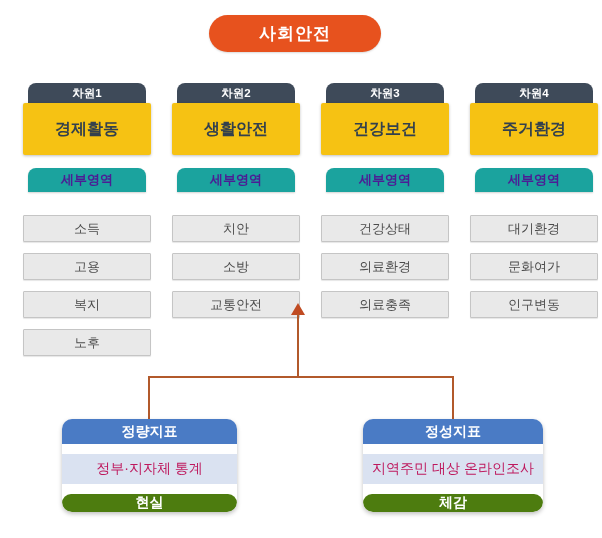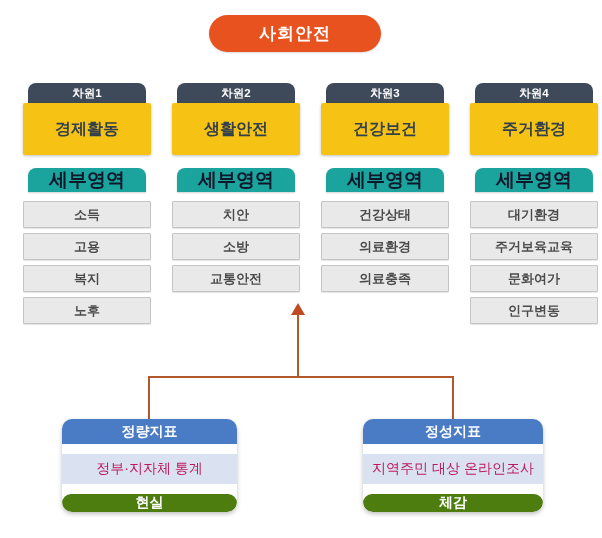--- a/index.html
+++ b/index.html
@@ -37,36 +37,35 @@
   }
   .category {
     height: 52px;
     background: #F6C213;
     border-radius: 2px;
     color: #33404D; font-size: 16px; font-weight: bold;
     display: flex; align-items: center; justify-content: center;
     box-shadow: 0 1px 3px rgba(0,0,0,0.25);
   }
   .det-header {
-    width: 118px; height: 24px; margin: 13px auto 4px auto;
+    width: 118px; height: 24px; margin: 13px auto 12px auto;
     background: #1BA39E;
     border-radius: 8px 8px 0 0;
-    color: #0f172a; font-size: 19px; font-weight: bold;
+    color: #4c1d95; font-size: 13px; font-weight: bold;
     display: flex; align-items: center; justify-content: center;
     box-shadow: 0 1px 2px rgba(0,0,0,0.18);
   }
   .item {
-    height: 25px; margin-top: 5px;
+    height: 25px; margin-top: 11px;
     background: #E9E9E9;
     border: 1px solid #C5C5C5;
     border-radius: 1px;
     color: #4B4B4B; font-size: 13px;
     display: flex; align-items: center; justify-content: center;
     box-shadow: 0 1px 1px rgba(0,0,0,0.10);
-    font-weight: bold;
   }
   .item:first-of-type { margin-top: 0; }
 
   
   .conn { position: absolute; background: #B2592B; }
   .conn-stem   { left: 297px; top: 314px; width: 2px; height: 63px; }
   .conn-hline  { left: 148px; top: 376px; width: 306px; height: 2px; }
   .conn-vleft  { left: 148px; top: 376px; width: 2px; height: 44px; }
   .conn-vright { left: 452px; top: 376px; width: 2px; height: 44px; }
   .arrow-head {
@@ -141,21 +140,20 @@
       <div class="item">건강상태</div>
       <div class="item">의료환경</div>
       <div class="item">의료충족</div>
     </div>
 
     <div class="col">
       <div class="dim-header">차원4</div>
       <div class="category">주거환경</div>
       <div class="det-header">세부영역</div>
       <div class="item">대기환경</div>
-      <div class="item">주거보육교육</div>
       <div class="item">문화여가</div>
       <div class="item">인구변동</div>
     </div>
 
   </div>
 
   <div class="arrow-head"></div>
   <div class="conn conn-stem"></div>
   <div class="conn conn-hline"></div>
   <div class="conn conn-vleft"></div>

